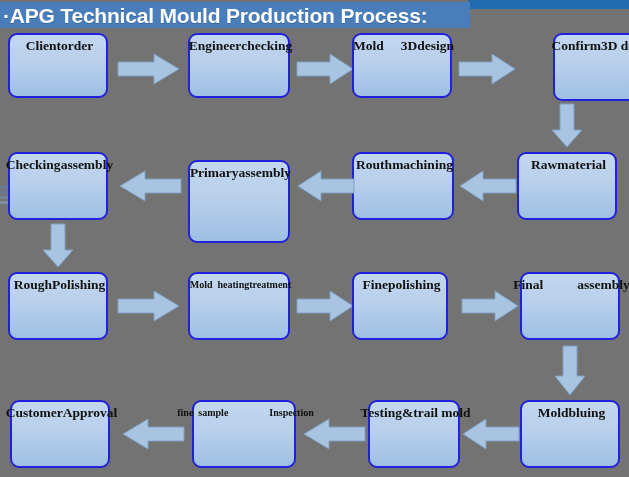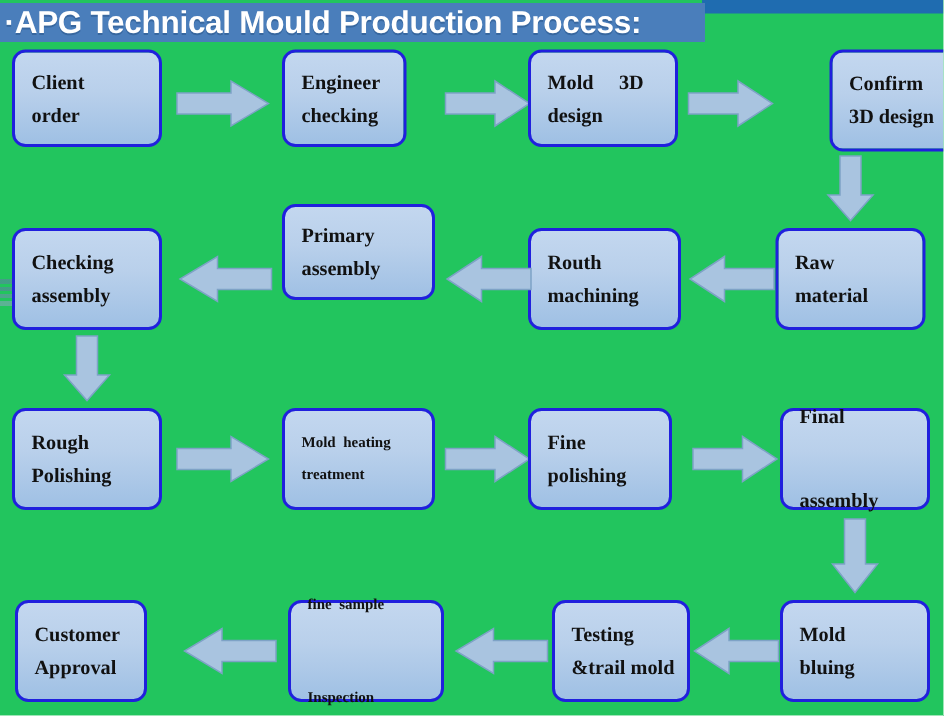--- a/index.html
+++ b/index.html
@@ -8,21 +8,21 @@
     padding: 0;
     background: #ffffff;
   }
   body {
     font-family: "Liberation Serif", "DejaVu Serif", serif;
   }
   #canvas {
     position: relative;
     width: 629px;
     height: 477px;
-    background: #22c55e;
+    background: #737373;
     overflow: hidden;
   }
 
   
   #title-strip-dark {
     position: absolute;
     left: 468px;
     top: 0px;
     width: 161px;
     height: 9px;
@@ -51,21 +51,21 @@
   }
 
   
   .node {
     position: absolute;
     border: 2px solid #2020dd;
     border-radius: 9px;
     background: linear-gradient(to bottom, #c3d7ef 0%, #b9d0eb 42%, #9fc0e4 100%);
     box-sizing: border-box;
     display: flex;
-    flex-direction: column;
+    flex-direction: row;
     justify-content: center;
     padding-left: 11px;
     padding-right: 8px;
   }
   .node .line {
     color: #111111;
     font-weight: bold;
     font-size: 13.5px;
     line-height: 22px;
     white-space: pre;
@@ -127,21 +127,21 @@
     <span class="line">Client</span>
     <span class="line">order</span>
   </div>
 
   <div class="arrow" style="left:118px; top:53px; width:62px; height:32px;">
     <svg viewBox="0 0 62 32" width="62" height="32">
       <polygon class="body" points="0,9 36,9 36,1 61,16 36,31 36,23 0,23"></polygon>
     </svg>
   </div>
 
-  <div class="node" style="left:188px; top:33px; width:83px; height:65px;">
+  <div class="node" style="left:188px; top:33px; width:102px; height:65px;">
     <span class="line">Engineer</span>
     <span class="line">checking</span>
   </div>
 
   <div class="arrow" style="left:297px; top:53px; width:57px; height:32px;">
     <svg viewBox="0 0 57 32" width="57" height="32">
       <polygon class="body" points="0,9 33,9 33,1 56,16 33,31 33,23 0,23"></polygon>
     </svg>
   </div>
 
@@ -182,21 +182,21 @@
     <span class="line">Routh</span>
     <span class="line">machining</span>
   </div>
 
   <div class="arrow" style="left:297px; top:170px; width:57px; height:32px;">
     <svg viewBox="0 0 57 32" width="57" height="32">
       <polygon class="body" points="57,9 24,9 24,1 1,16 24,31 24,23 57,23"></polygon>
     </svg>
   </div>
 
-  <div class="node" style="left:188px; top:136px; width:102px; height:64px;">
+  <div class="node" style="left:188px; top:160px; width:102px; height:83px;">
     <span class="line">Primary</span>
     <span class="line">assembly</span>
   </div>
 
   <div class="arrow" style="left:119px; top:170px; width:62px; height:32px;">
     <svg viewBox="0 0 62 32" width="62" height="32">
       <polygon class="body" points="62,9 26,9 26,1 1,16 26,31 26,23 62,23"></polygon>
     </svg>
   </div>
 
@@ -281,18 +281,18 @@
     <span class="line">fine  sample</span>
     <span class="line">Inspection</span>
   </div>
 
   <div class="arrow" style="left:122px; top:418px; width:62px; height:32px;">
     <svg viewBox="0 0 62 32" width="62" height="32">
       <polygon class="body" points="62,9 26,9 26,1 1,16 26,31 26,23 62,23"></polygon>
     </svg>
   </div>
 
-  <div class="node" style="left:10px;  top:400px; width:88px; height:68px;">
+  <div class="node" style="left:10px;  top:400px; width:100px; height:68px;">
     <span class="line">Customer</span>
     <span class="line">Approval</span>
   </div>
 
 </div>
 
 </body></html>

